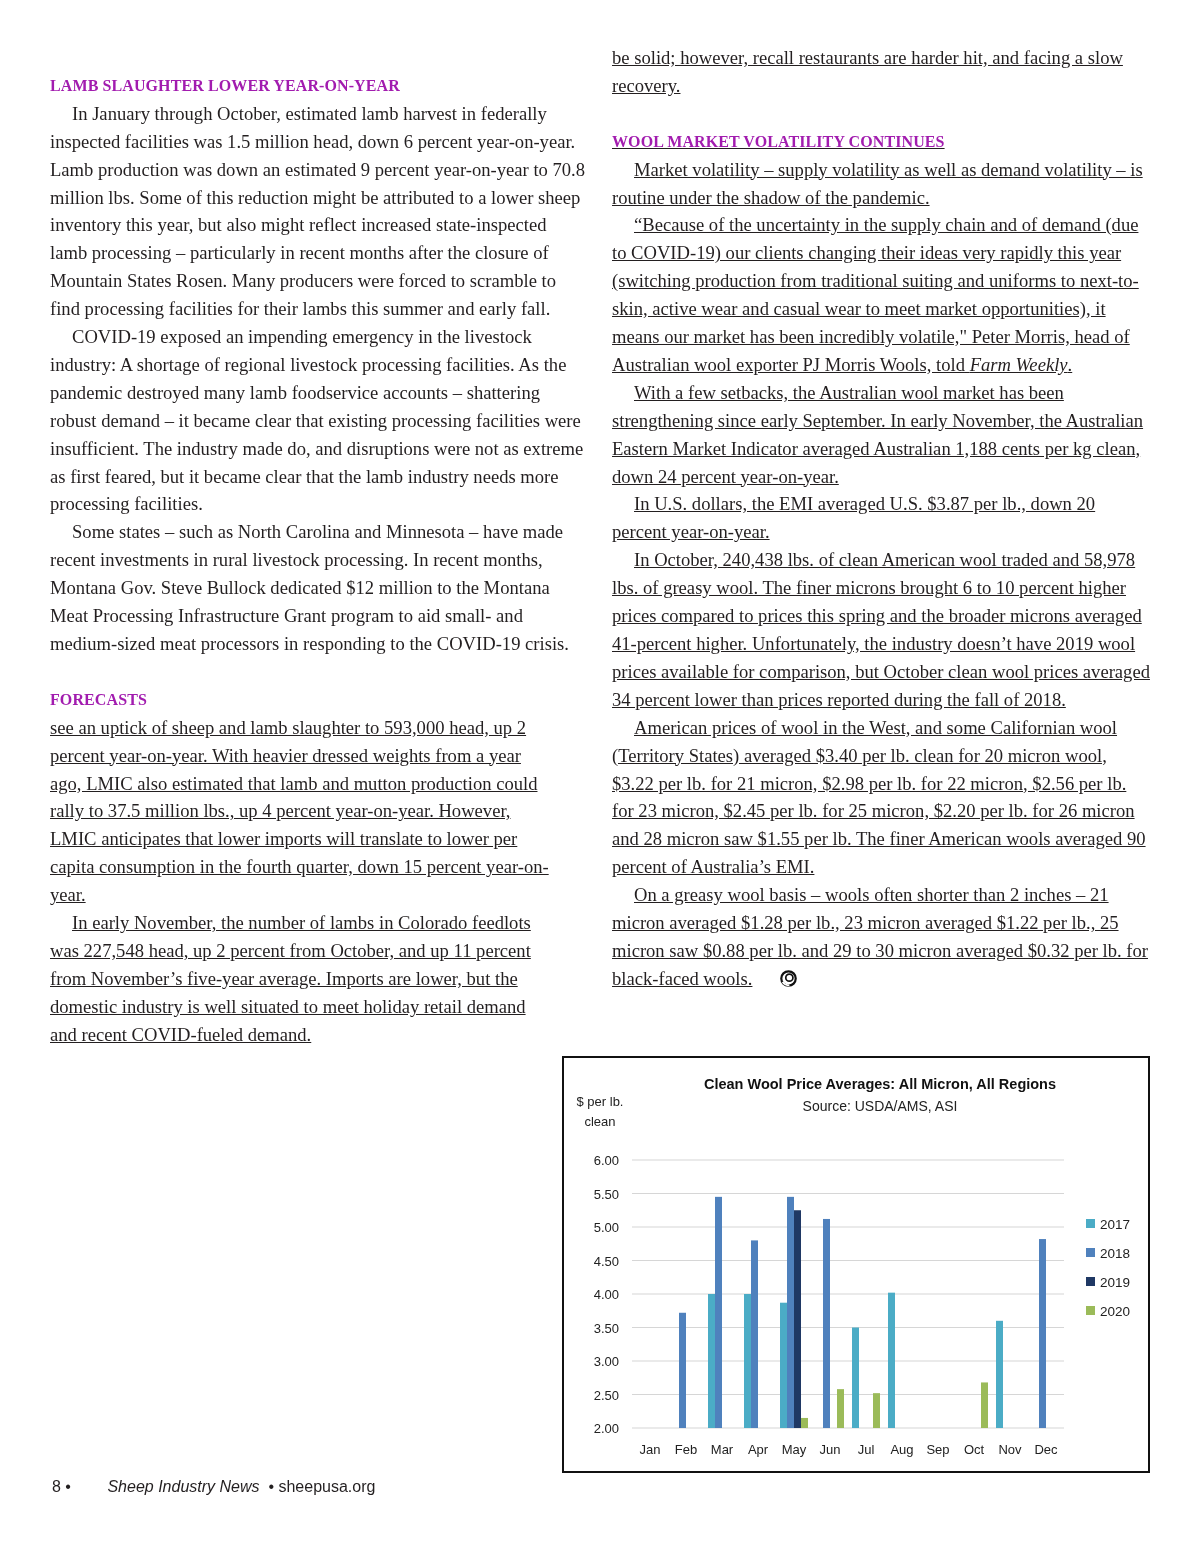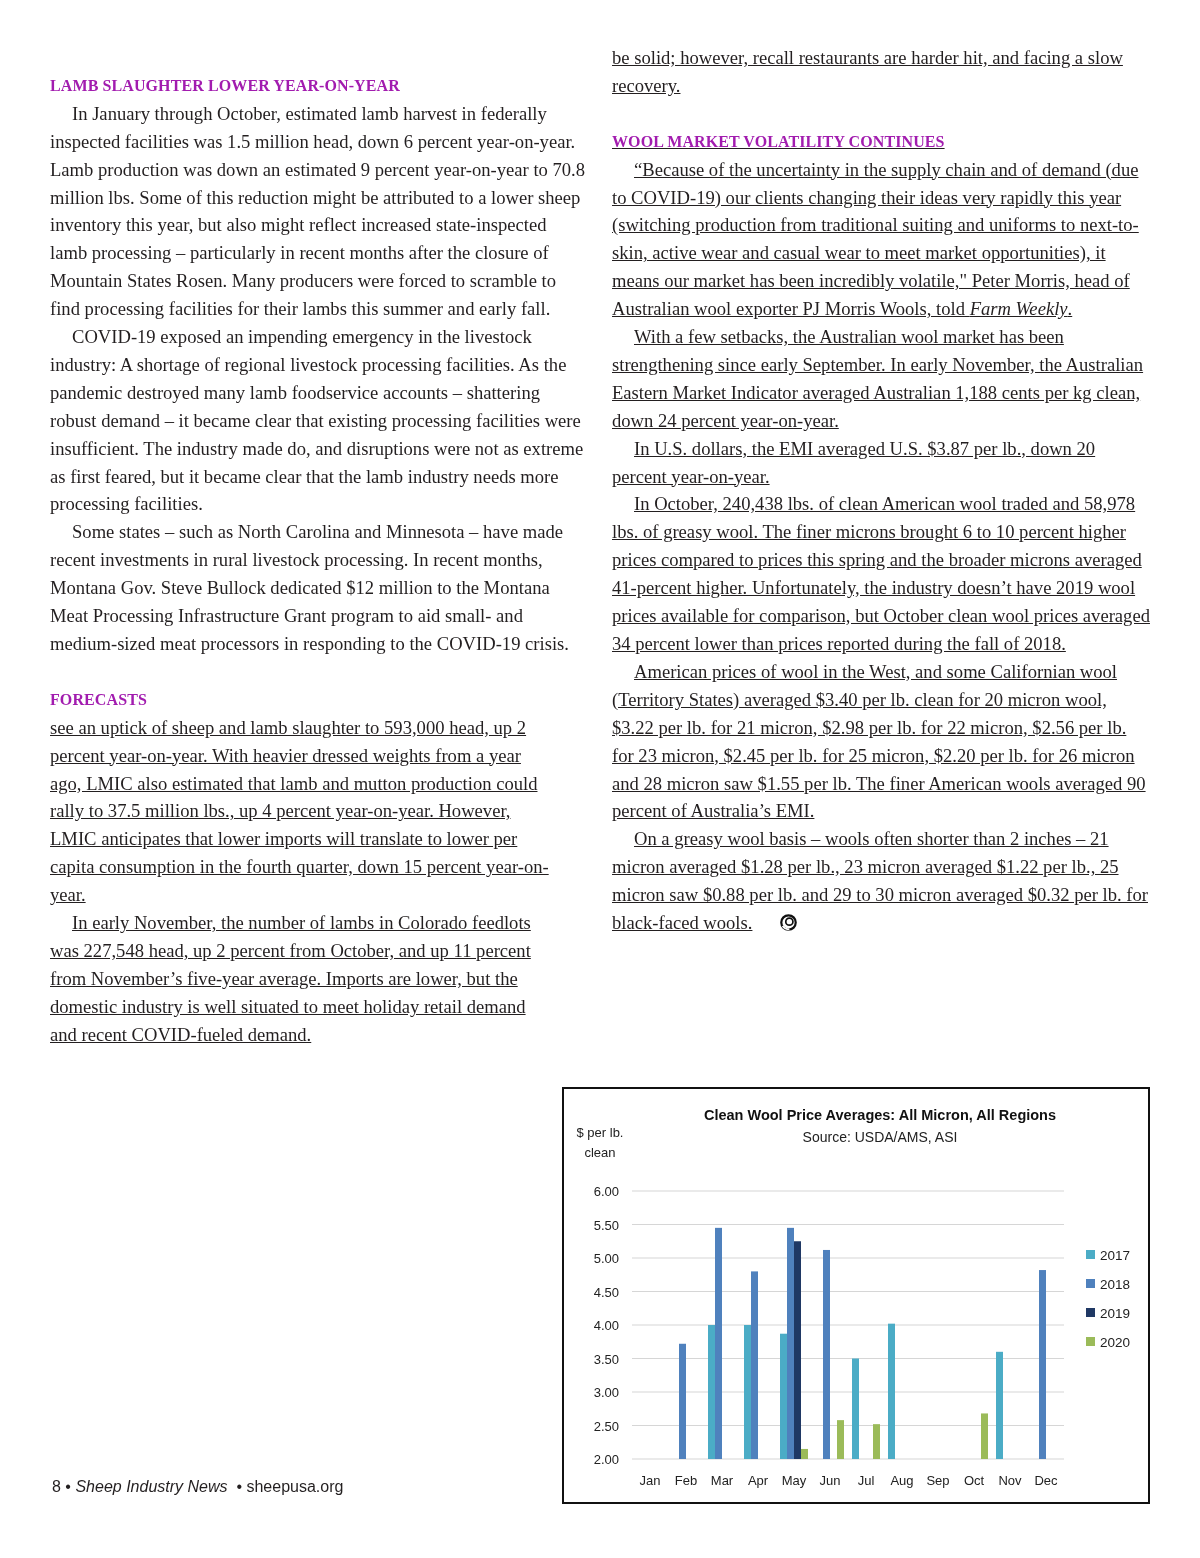--- a/index.html
+++ b/index.html
@@ -7,24 +7,24 @@
   body { position: relative; font-family: "Liberation Serif", "DejaVu Serif", serif; color: #231f20; }
   .col { position: absolute; top: 44px; font-size: 18.6px; line-height: 27.9px; }
   .col-left { left: 50px; width: 536px; }
   .col-right { left: 612px; width: 540px; text-decoration: underline; }
   .col p { text-indent: 0; }
   .col p.ind { text-indent: 22px; }
   .col h3 { font-size: 16px; font-weight: bold; color: #a21caf; letter-spacing: 0.1px; line-height: 27.9px; margin-top: 27.9px; }
   .narrow { width: 500px; text-decoration: underline; }
   .w { white-space: nowrap; }
   .end-icon { display: inline-block; width: 17px; height: 17px; vertical-align: -2px; margin-left: 6px; }
-  .chart-box { position: absolute; left: 562px; top: 1056px; width: 588px; height: 417px; border: 2px solid #111; background: #fff; margin-top: 31px; }
+  .chart-box { position: absolute; left: 562px; top: 1056px; width: 588px; height: 417px; border: 2px solid #111; background: #fff; }
   .chart-box svg { position: absolute; left: 0; top: 0; }
   .footer { position: absolute; left: 52px; top: 1478px; font-family: "Liberation Sans", "DejaVu Sans", sans-serif; font-size: 16px; color: #231f20; }
-  .footer em { font-style: italic; }
+  .footer em { font-style: italic; margin-left: 32px; }
 </style>
 </head>
 <body>
 
 <div class="col col-left">
 
   <h3>LAMB SLAUGHTER LOWER YEAR-ON-YEAR</h3>
   <p class="ind">In January through October, estimated lamb harvest in federally inspected facilities was 1.5 million head, down 6 percent year-on-year. Lamb production was down an estimated 9 percent year-on-year to 70.8 million lbs. Some of this reduction might be attributed to a lower sheep inventory this year, but also might reflect increased state-inspected lamb processing – particularly in recent months after the closure of Mountain States Rosen. Many producers were forced to scramble to find processing facilities for their lambs this summer and early fall.</p>
 
   <p class="ind">COVID-19 exposed an impending emergency in the livestock industry: A shortage of regional livestock processing facilities. As the pandemic destroyed many lamb foodservice accounts – shattering robust demand – it became clear that existing processing facilities were insufficient. The industry made do, and disruptions were not as extreme as first feared, but it became clear that the lamb industry needs more processing facilities.</p>
@@ -34,20 +34,21 @@
   <div class="narrow">
     <p>see an uptick of sheep and lamb slaughter to 593,000 head, up 2 percent year-on-year. With heavier dressed weights from a year ago, LMIC also estimated that lamb and mutton production could rally to 37.5 million lbs., up 4 percent year-on-year. However, LMIC anticipates that lower imports will translate to lower per capita consumption in the fourth quarter, down 15 percent year-on-year.</p>
     <p class="ind">In early November, the number of lambs in Colorado feedlots was 227,548 head, up 2 percent from October, and up 11 percent from November’s five-year average. Imports are lower, but the domestic industry is well situated to meet holiday retail demand and recent COVID-fueled demand.</p>
   </div>
 </div>
 
 <div class="col col-right">
   <p>be solid; however, recall restaurants are harder hit, and facing a slow recovery.</p>
 
   <h3>WOOL MARKET VOLATILITY CONTINUES</h3>
+  <p class="ind">Market volatility – supply volatility as well as demand volatility – is routine under the shadow of the pandemic.</p>
   <p class="ind"><span>“Because of the uncertainty in the supply chain and of demand (due to COVID-19) our clients changing their ideas very rapidly this year (switching production from traditional suiting and uniforms to next-to-skin, active wear and casual wear to meet market opportunities), it means our market has been incredibly volatile," Peter Morris, head of Australian wool exporter PJ Morris Wools, told</span> <em>Farm Weekly</em>.</p>
   <p class="ind">With a few setbacks, the Australian wool market has been strengthening since early September. In early November, the Australian Eastern Market Indicator averaged Australian 1,188 cents per kg clean, down 24 percent year-on-year.</p>
   <p class="ind">In U.S. dollars, the EMI averaged U.S. $3.87 per lb., down 20 percent year-on-year.</p>
   <p class="ind">In October, 240,438 lbs. of clean American wool traded and 58,978 lbs. of greasy wool. The finer microns brought 6 to 10 percent higher prices compared to prices this spring and the broader microns averaged 41-percent higher. Unfortunately, the industry doesn’t have 2019 wool prices available for comparison, but October clean wool prices averaged 34 percent lower than prices reported during the fall of 2018.</p>
   <p class="ind">American prices of wool in the West, and some Californian wool (Territory States) averaged $3.40 per lb. clean for 20 micron wool, $3.22 per lb. for 21 micron, $2.98 per lb. for 22 micron, $2.56 per lb. for 23 micron, $2.45 per lb. for 25 micron, $2.20 per lb. for 26 micron and 28 micron saw $1.55 per lb. The finer American wools averaged 90 percent of Australia’s EMI.</p>
   <p class="ind"><span>On a greasy wool basis – wools often shorter than 2 inches – 21 micron averaged $1.28 per lb., 23 micron averaged $1.22 per lb., 25 micron saw $0.88 per lb. and 29 to 30 micron averaged $0.32 per lb. for black-faced wools.</span><span class="end-icon"><svg width="17" height="17" viewBox="0 0 20 20">
           <circle cx="10" cy="10" r="8.5" fill="none" stroke="#111" stroke-width="2.6"></circle>
           <circle cx="11" cy="9" r="4.2" fill="none" stroke="#111" stroke-width="2"></circle>
           <path d="M3 14 Q6 18 11 18" fill="none" stroke="#fff" stroke-width="2"></path>
         </svg></span></p>

